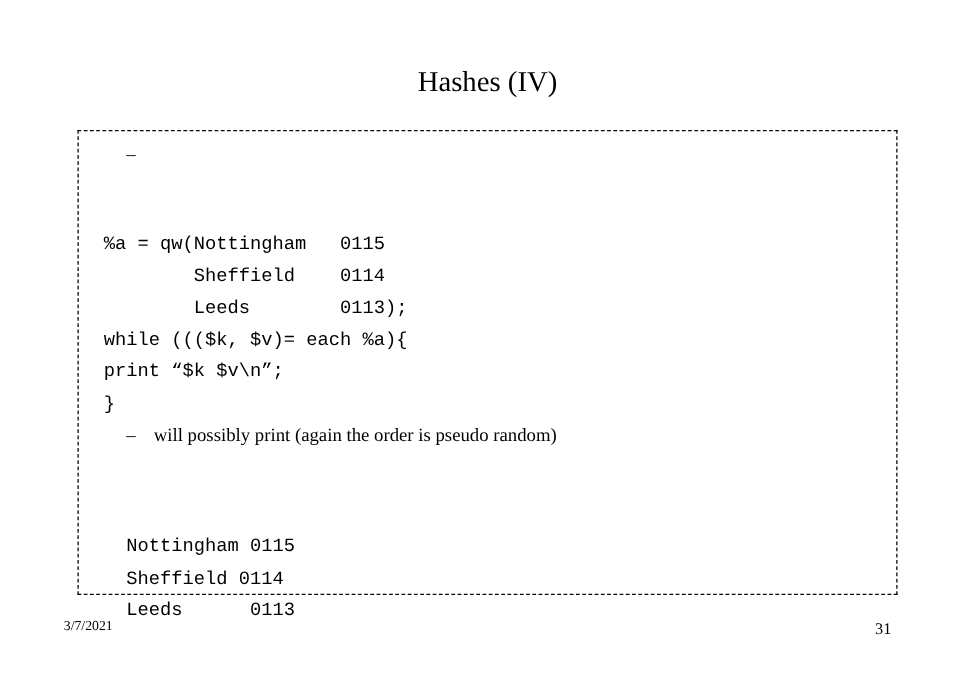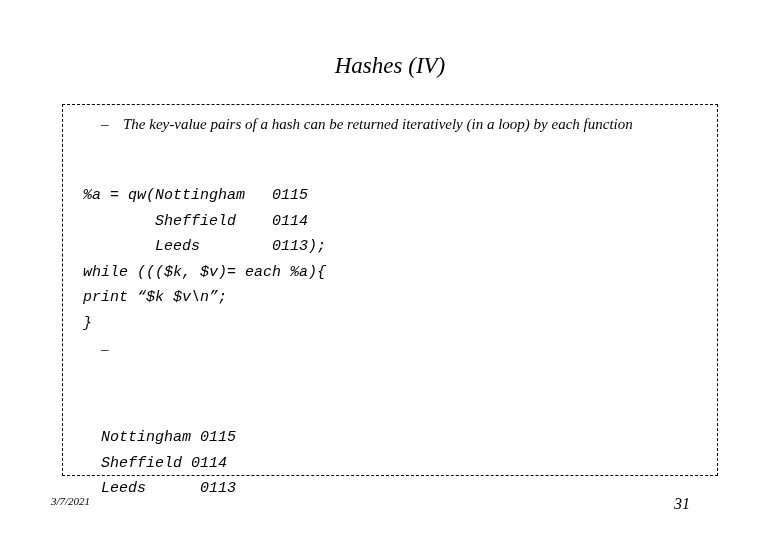--- a/index.html
+++ b/index.html
@@ -12,21 +12,20 @@
     background: #ffffff;
     font-family: "Liberation Serif", serif;
     color: #000000;
     overflow: hidden;
   }
   .slide {
     position: relative;
     width: 780px;
     height: 496px;
     box-sizing: border-box;
-    font-style: italic;
   }
   .slide-title {
     position: absolute;
     left: 0;
     top: 52px;
     width: 780px;
     text-align: center;
     font-family: "Liberation Serif", serif;
     font-size: 23px;
     line-height: 28px;
@@ -89,52 +88,51 @@
   .footer-date {
     position: absolute;
     left: 51px;
     top: 495px;
     font-family: "Liberation Serif", serif;
     font-size: 11px;
     color: #000000;
   }
   .footer-page {
     position: absolute;
-    left: 672px;
+    left: 700px;
     top: 495px;
     width: 18px;
-    text-align: right;
     font-family: "Liberation Serif", serif;
-    font-size: 16px;
+    font-size: 13px;
     color: #000000;
   }
 </style>
 </head>
 <body>
 
 <div class="slide">
 
   <div class="slide-title">Hashes (IV)</div>
 
   <div class="content-box">
 
     <div class="bullet-row bullet-1">
       <span class="bullet-dash">–</span>
-      <span class="bullet-text">The key-value pairs of a hash can be returned iteratively (in a loop) by each function</span>
     </div>
 
     <div class="code-block code-1">%a = qw(Nottingham   0115
         Sheffield    0114
         Leeds        0113);
 while ((($k, $v)= each %a){
 print “$k $v\n”;
 }</div>
 
     <div class="bullet-row bullet-2">
       <span class="bullet-dash">–</span>
+      <span class="bullet-text">will possibly print (again the order is pseudo random)</span>
     </div>
 
     <div class="code-block code-2">Nottingham 0115
 Sheffield 0114
 Leeds      0113</div>
 
   </div>
 
   <div class="footer-date">3/7/2021</div>
   <div class="footer-page">31</div>

